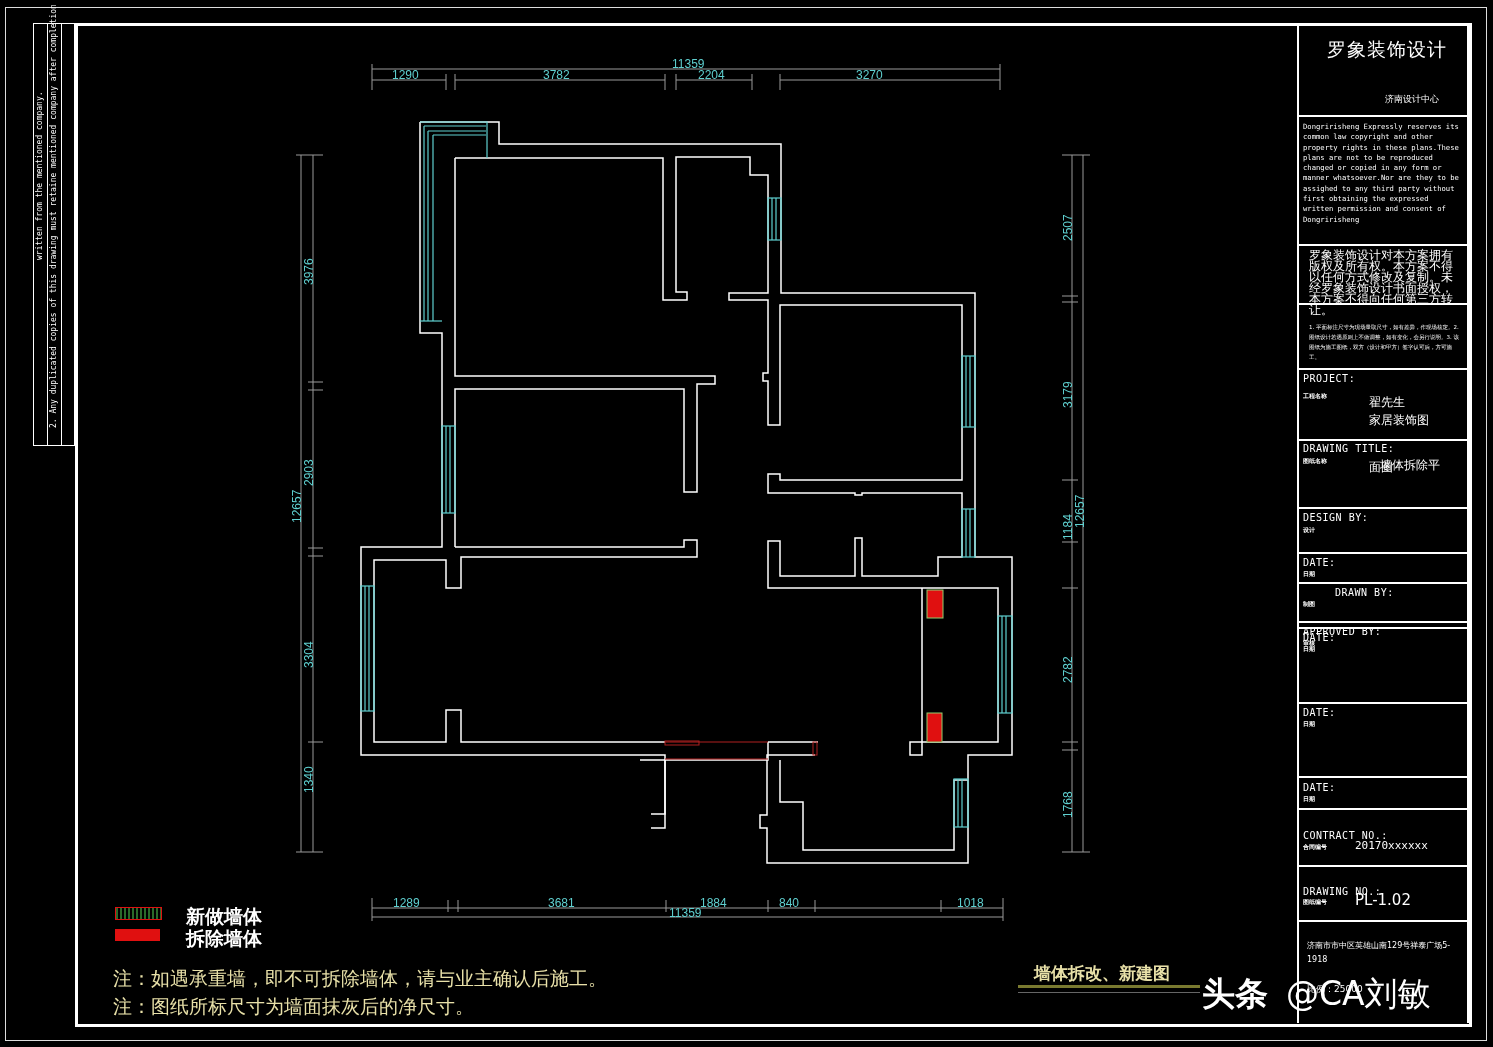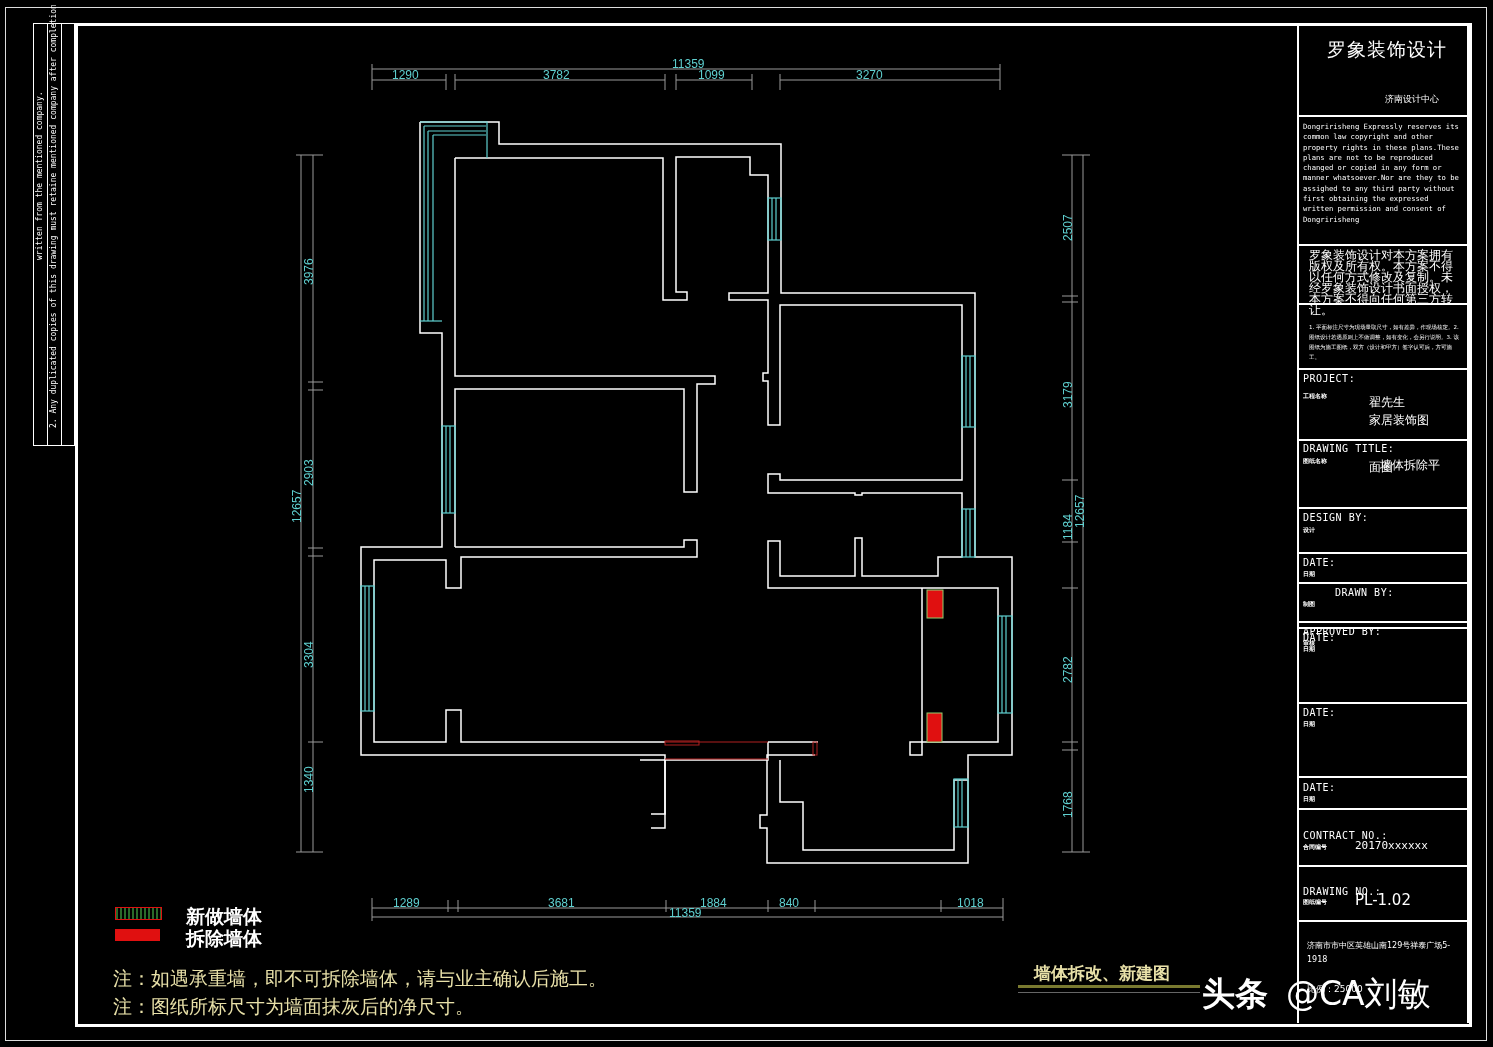--- a/index.html
+++ b/index.html
@@ -148,21 +148,21 @@
     <line x1="665" y1="742" x2="768" y2="742" stroke="#b02020" stroke-width="1"></line>
     <line x1="665" y1="759" x2="768" y2="759" stroke="#b02020" stroke-width="1"></line>
     <rect x="665" y="741" width="34" height="4" fill="none" stroke="#b02020" stroke-width="1"></rect>
     <rect x="813" y="742" width="4" height="13" fill="none" stroke="#b02020" stroke-width="1"></rect>
   </g>
 </svg>
 
 <div class="dim" style="left:672px;top:57px;">11359</div>
 <div class="dim" style="left:392px;top:68px;">1290</div>
 <div class="dim" style="left:543px;top:68px;">3782</div>
-<div class="dim" style="left:698px;top:68px;">1099</div>
+<div class="dim" style="left:698px;top:68px;">2204</div>
 <div class="dim" style="left:856px;top:68px;">3270</div>
 
 <div class="dim" style="left:393px;top:896px;">1289</div>
 <div class="dim" style="left:548px;top:896px;">3681</div>
 <div class="dim" style="left:700px;top:896px;">1884</div>
 <div class="dim" style="left:779px;top:896px;">840</div>
 <div class="dim" style="left:957px;top:896px;">1018</div>
 <div class="dim" style="left:669px;top:906px;">11359</div>
 
 <div class="dimv" style="left:290px;top:523px;">12657</div>

